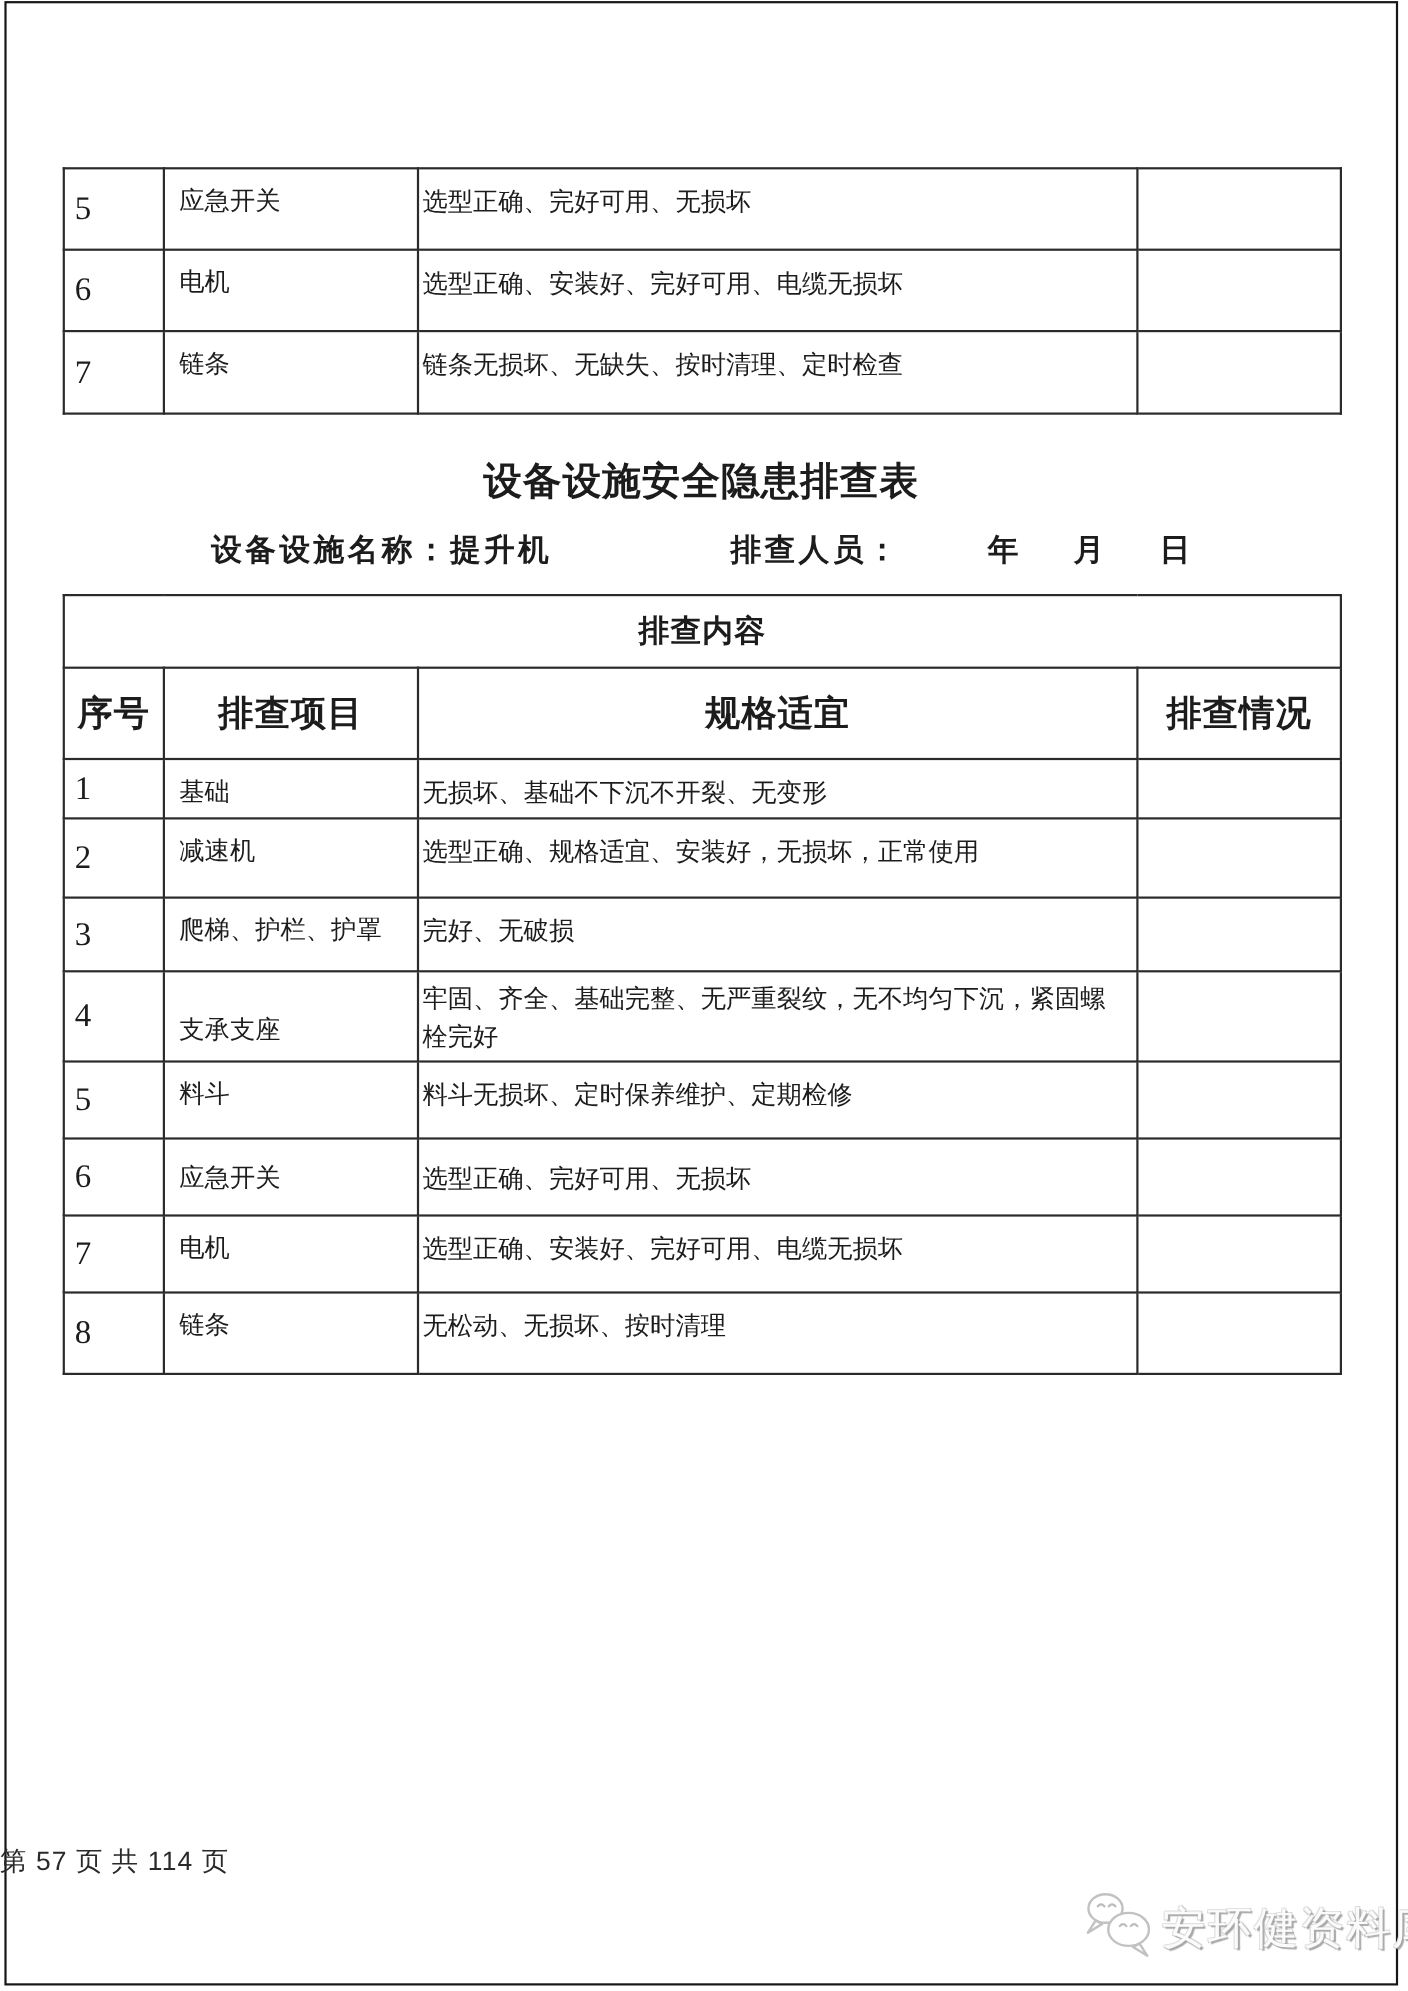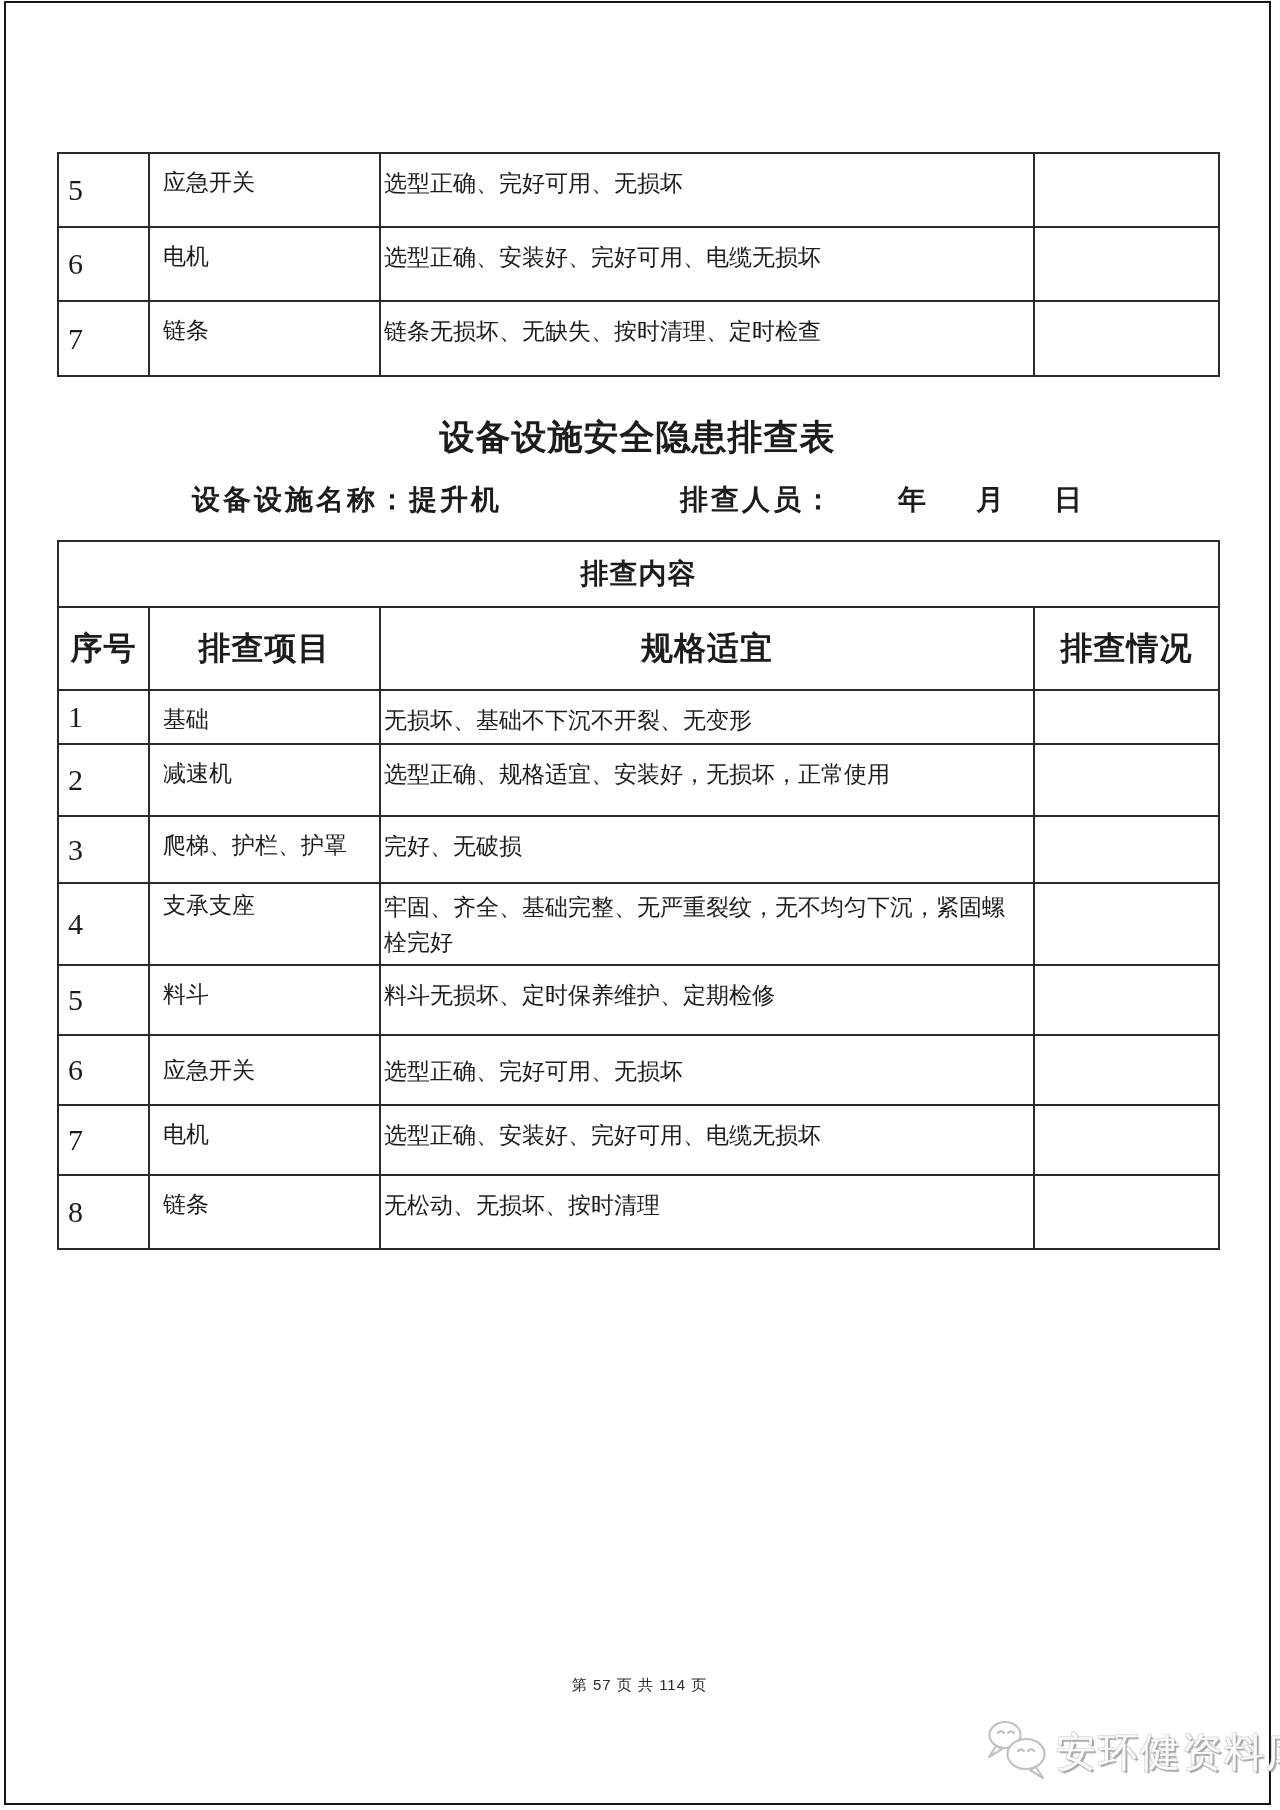--- a/index.html
+++ b/index.html
@@ -47,27 +47,27 @@
   .doc-title {
     position:absolute; left:57px; top:414px; width:1161px;
     text-align:center; font-size:35px; font-weight:bold; letter-spacing:1px;
   }
   .subtitle { position:absolute; left:0; top:481px; width:1280px; height:42px; }
   .subtitle span {
     position:absolute; top:0; font-size:28px; font-weight:bold;
     letter-spacing:3px; white-space:nowrap;
   }
   .sub-name { left:192px; }
-  .sub-inspector { left:680px; }
+  .sub-inspector { left:664px; }
   .sub-year  { left:898px; }
   .sub-month { left:976px; }
   .sub-day   { left:1054px; }
   .footer {
-    position:absolute; left:0; top:1676px; width:1279px; text-align:center;
-    font-size:15px; letter-spacing:1px; color:#2a2a2a;
+    position:absolute; left:0; top:1676px; width:1279px; 
+    font-size:24px; letter-spacing:1px; color:#2a2a2a;
     font-family:"Liberation Sans","DejaVu Sans",sans-serif;
   }
   .watermark {
     position:absolute; left:984px; top:1720px; height:64px;
     display:flex; align-items:center; white-space:nowrap;
   }
   .wm-icon { flex:0 0 auto; margin-right:6px; }
   .wm-text {
     font-size:40px; letter-spacing:2px; color:#fbfbfb;
     text-shadow:2px 2px 1px #a8a8a8, -1px -1px 0 #e2e2e2, 1px -1px 0 #d7d7d7, -1px 1px 0 #d7d7d7;
@@ -148,21 +148,21 @@
         <td class="c-status"></td>
       </tr>
       <tr style="height:67px">
         <td class="c-no">3</td>
         <td class="c-item">爬梯、护栏、护罩</td>
         <td class="c-basis">完好、无破损</td>
         <td class="c-status"></td>
       </tr>
       <tr style="height:72px">
         <td class="c-no">4</td>
-        <td class="c-item" style="padding-top:5px">支承支座</td>
+        <td class="c-item" style="padding-top:36px">支承支座</td>
         <td class="c-basis" style="padding-top:6px">牢固、齐全、基础完整、无严重裂纹，无不均匀下沉，紧固螺栓完好</td>
         <td class="c-status"></td>
       </tr>
       <tr style="height:70px">
         <td class="c-no">5</td>
         <td class="c-item">料斗</td>
         <td class="c-basis">料斗无损坏、定时保养维护、定期检修</td>
         <td class="c-status"></td>
       </tr>
       <tr style="height:70px">

